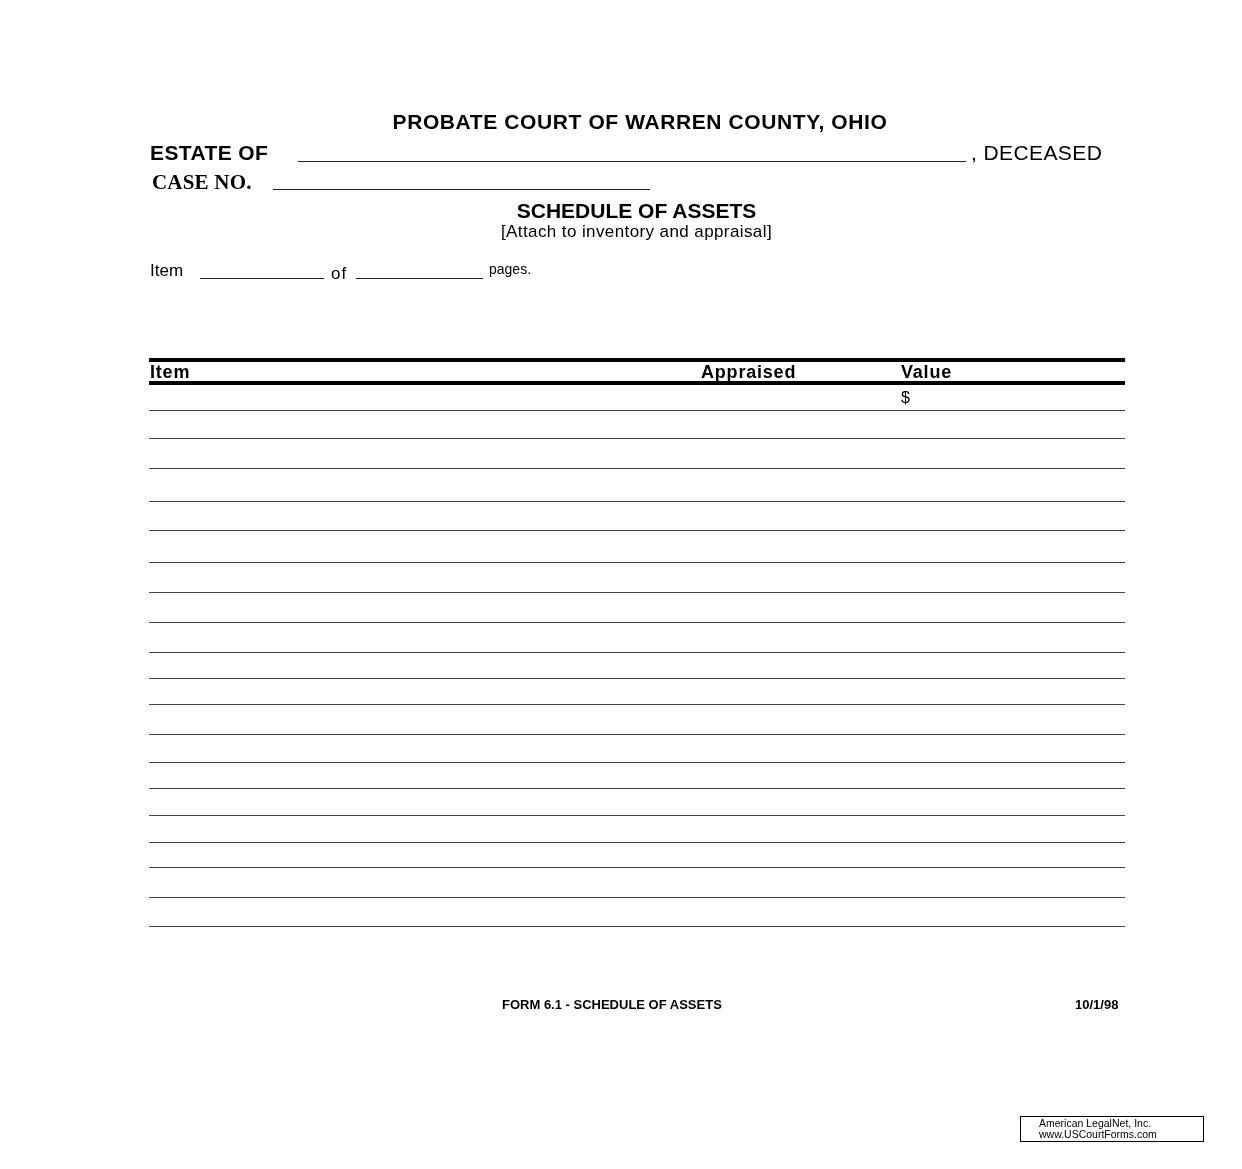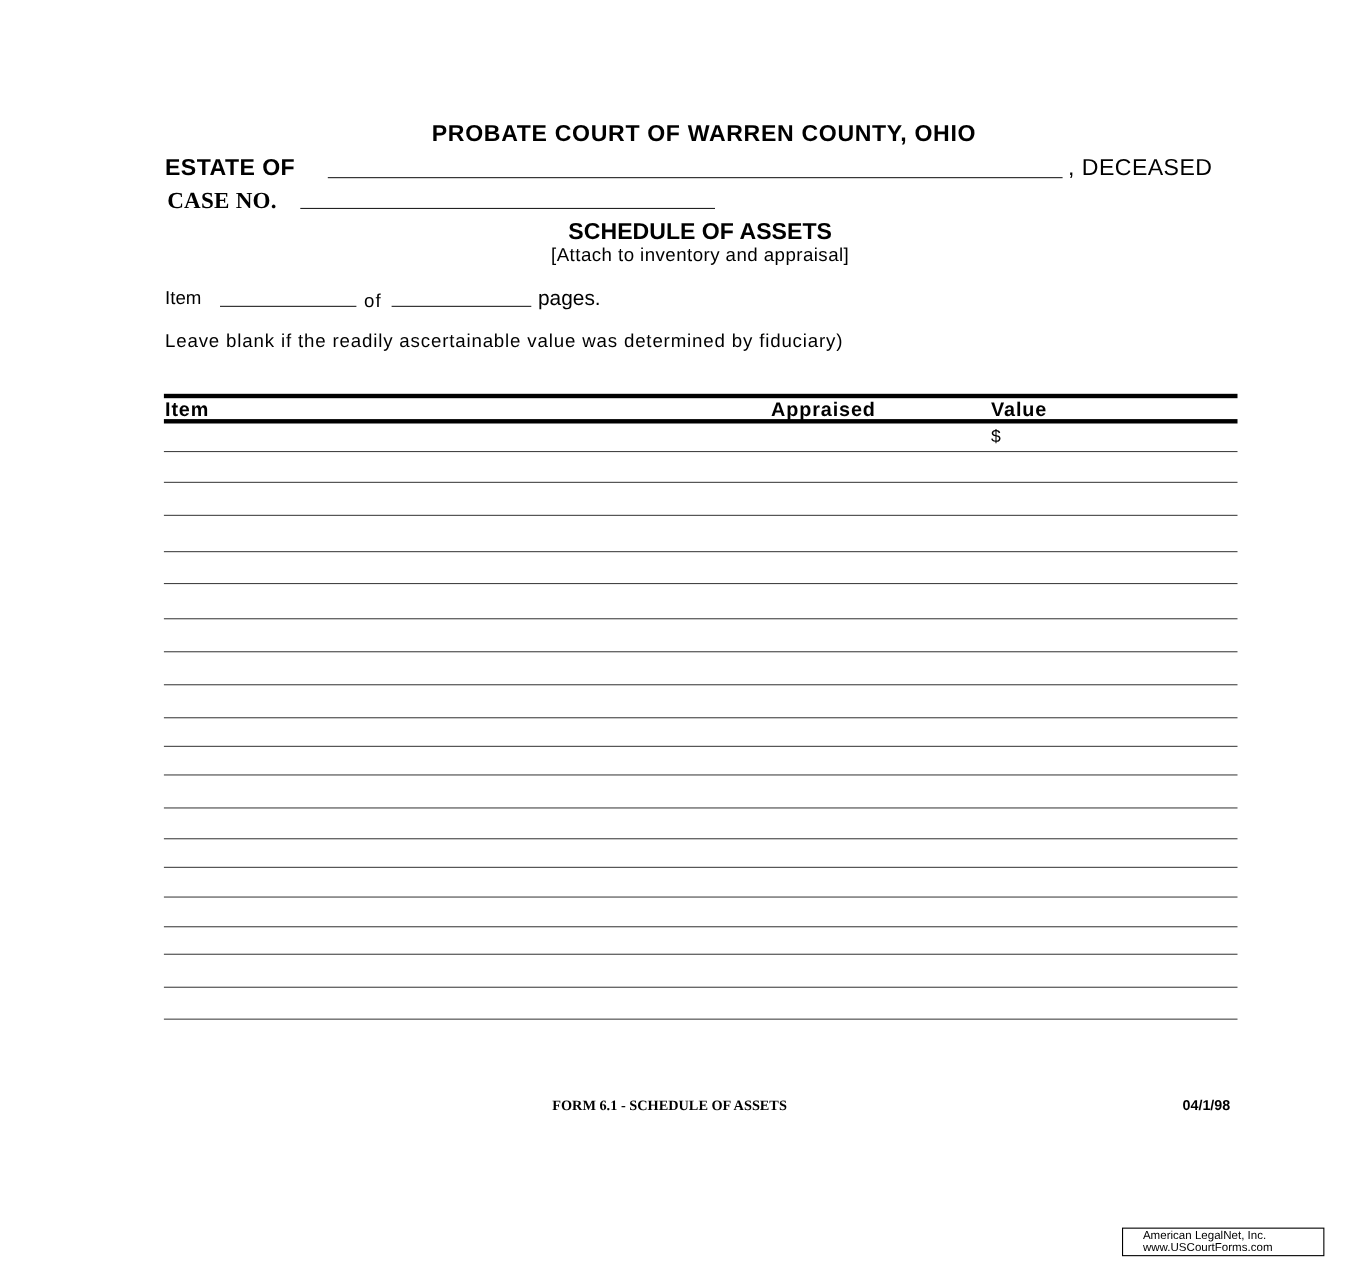--- a/index.html
+++ b/index.html
@@ -11,27 +11,27 @@
   .estate-line { left:298px; top:161px; width:668px; height:0; border-top:1.5px solid #222; }
   .deceased { left:971px; top:141px; font-size:21px; font-weight:normal; letter-spacing:0.4px; }
   .case-label { left:152px; top:170px; font-size:21px; font-weight:bold; letter-spacing:0.2px;font-family:Liberation Serif, serif; }
   .case-line { left:273px; top:189px; width:377px; height:0; border-top:1.5px solid #222; }
   .title { left:0; width:1273px; top:199px; text-align:center; font-size:21px; font-weight:bold; }
   .subtitle { left:0; width:1273px; top:222px; text-align:center; font-size:17px; letter-spacing:0.4px; }
   .page-label { left:150px; top:261px; font-size:17px; }
   .page-line1 { left:200px; top:278px; width:124px; border-top:1.5px solid #222; }
   .of-label { left:331px; top:264px; font-size:17px; letter-spacing:1px; }
   .page-line2 { left:356px; top:278px; width:127px; border-top:1.5px solid #222; }
-  .pages-label { left:489px; top:261px; font-size:19px;text-align:right; }
+  .pages-label { left:489px; top:261px; font-size:14px;text-align:right; }
   .instr { left:150px; top:300px; font-size:17px; line-height:20px; letter-spacing:0.75px; }
   .rule-thick { left:149px; width:976px; height:4px; background:#000; }
   .hdr { top:362px; font-size:18px; font-weight:bold; letter-spacing:0.8px; }
   .dollar { left:901px; top:389px; font-size:16px; }
   .row-line { left:149px; width:976px; height:0; border-top:1.5px solid #444; }
-  .footer-form { left:502px; top:997px; font-size:13px; font-weight:bold;font-family:Liberation Serif, serif; }
+  .footer-form { left:502px; top:997px; font-size:13px; font-weight:bold; }
   .footer-date { left:1075px; top:997px; font-size:13px; font-weight:bold; }
   .stamp { left:1020px; top:1116px; width:146px; border:1px solid #000; font-size:10.5px; line-height:11px; padding:1px 18px; }
   .stamp div { white-space:nowrap; }
   .appr-mark { left:680px; top:382px; width:22px; height:2px; background:#555; }
 </style>
 </head>
 <body>
 
 <div>
   <div class="abs court">PROBATE COURT OF WARREN COUNTY, OHIO</div>
@@ -46,21 +46,20 @@
   <div class="abs title">SCHEDULE OF ASSETS</div>
   <div class="abs subtitle">[Attach to inventory and appraisal]</div>
 
   <div class="abs page-label">Item</div>
   <div class="abs page-line1"></div>
   <div class="abs of-label">of</div>
   <div class="abs page-line2"></div>
   <div class="abs pages-label">pages.</div>
 
   <div class="abs instr">
-    <div>Leave blank if the readily ascertainable value was determined by fiduciary)</div>
   </div>
 
   <div>
     <div class="abs rule-thick" style="top:358px;"></div>
     <div class="abs hdr" style="left:150px;">Item</div>
     <div class="abs hdr" style="left:701px;">Appraised</div>
     <div class="abs hdr" style="left:901px;">Value</div>
     <div class="abs appr-mark"></div>
     <div class="abs rule-thick" style="top:381px;"></div>
     <div class="abs dollar">$</div>
@@ -81,19 +80,19 @@
         <div class="abs row-line" style="top: 788px;"></div>
         <div class="abs row-line" style="top: 815px;"></div>
         <div class="abs row-line" style="top: 842px;"></div>
         <div class="abs row-line" style="top: 867px;"></div>
         <div class="abs row-line" style="top: 897px;"></div>
         <div class="abs row-line" style="top: 926px;"></div>
       </div>
   </div>
 
   <div class="abs footer-form">FORM 6.1 - SCHEDULE OF ASSETS</div>
-  <div class="abs footer-date">04/1/98</div>
+  <div class="abs footer-date">10/1/98</div>
 
   <div class="abs stamp">
     <div>American LegalNet, Inc.</div>
     <div>www.USCourtForms.com</div>
   </div>
 </div>
 
 </body></html>

